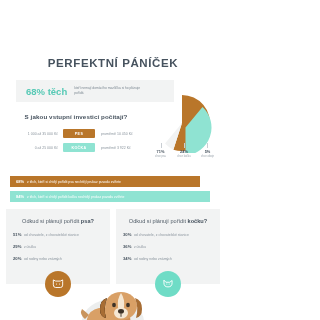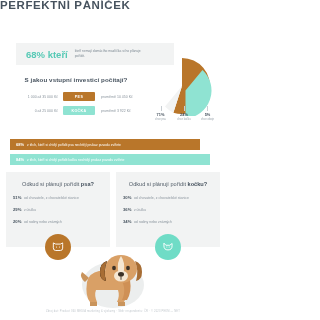--- a/index.html
+++ b/index.html
@@ -7,26 +7,28 @@
     width:226px;height:320px;overflow:hidden;
     background:#ffffff;
     font-family:"Liberation Sans","DejaVu Sans",sans-serif;
     color:#4a5560;
     -webkit-font-smoothing:antialiased;
   }
   .page{position:relative;width:226px;height:320px;background:#fff;}
 
   
   .title{
-    text-align:left;
+    text-align:center;
     font-size:11.5px;
     font-weight:bold;
     letter-spacing:0.6px;
     color:#46525e;
+    padding-top:21px;
     line-height:1;
+    margin-top:37px;
   }
 
   
   .intro{
     position:absolute;left:16px;top:43px;
     width:158px;height:22px;
     background:#f2f3f3;
     display:flex;align-items:center;
     padding-left:10px;box-sizing:border-box;
   }
@@ -127,21 +129,21 @@
 </head>
 <body>
 
 <div class="page">
 
   <div class="title">PERFEKTNÍ PÁNÍČEK</div>
 
   <div class="intro">
     <div class="intro-pct">
       <span>68%</span>
-      <span class="word">kteří</span>
+      <span class="word">těch</span>
     </div>
     <div class="intro-txt">kteří nemají domácího mazlíčka si ho plánuje pořídit.</div>
   </div>
 
   <div class="invest">
     <div class="invest-q">S jakou vstupní investicí počítají?</div>
 
     <div class="row">
       <div class="range">1 000 až 35 000 Kč</div>
       <div class="pill dog">PES</div>

